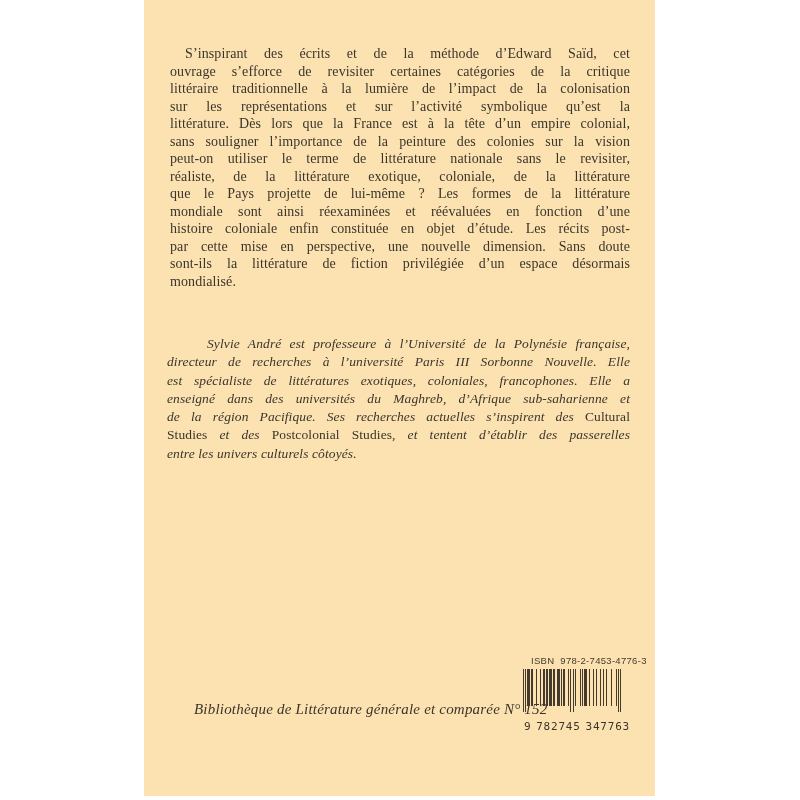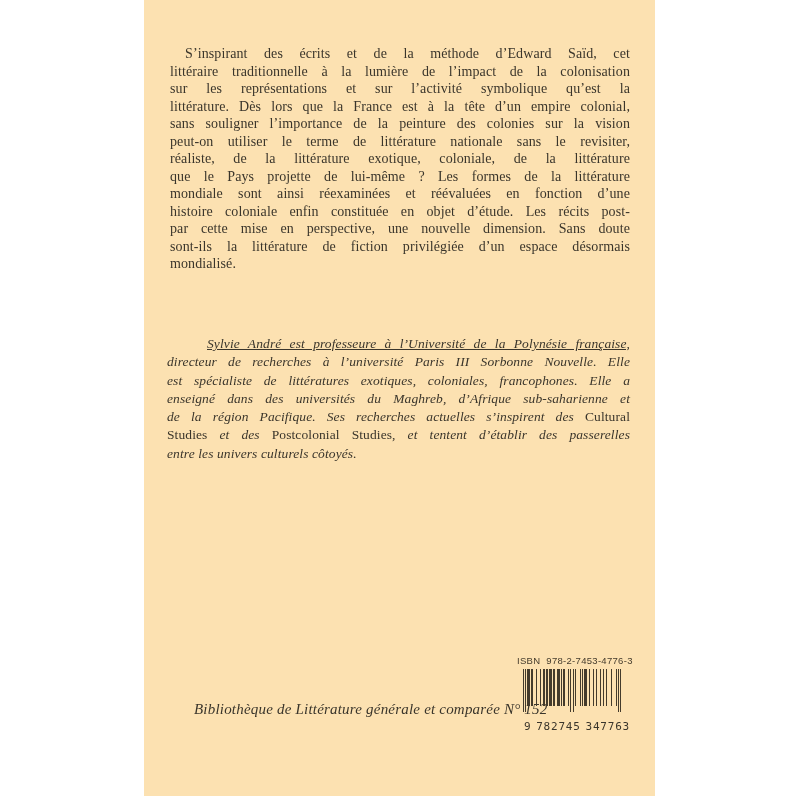--- a/index.html
+++ b/index.html
@@ -29,21 +29,21 @@
   }
   .synopsis .line:first-child { text-indent: 15px; }
   
   .bio {
     position: absolute;
     left: 23px; top: 335px; width: 463px;
     font-size: 13.5px; line-height: 18.3px;
     font-style: italic;
     letter-spacing: 0.1px;
   }
-  .bio .line:first-child { text-indent: 40px; text-decoration: underline; }
+  .bio .line:first-child { text-indent: 40px; }
   .bio .roman { font-style: normal; }
   
   .line {
     text-align: justify;
     text-align-last: justify;
     white-space: nowrap;
   }
   .line.last {
     text-align: left;
     text-align-last: left;
@@ -62,21 +62,21 @@
     position: absolute;
     left: 372px; top: 655px;
     width: 112px;
   }
   .isbn-label {
     font-family: "Liberation Sans", sans-serif;
     font-size: 9.5px;
     letter-spacing: 0.3px;
     word-spacing: 3px;
     color: var(--bar, #443b2c);
-    margin-left: 1px;
+    margin-left: 15px;
     white-space: nowrap;
   }
   .bars {
     position: relative;
     margin: 3px 0 0 7px;
     width: 98px; height: 43px;
     display: flex;
     align-items: flex-start;
   }
   .module { flex: none; width: 1.0316px; height: 37px; }
@@ -100,20 +100,21 @@
   }
 </style>
 </head>
 <body style="background: rgb(255, 255, 255);">
 
 <div class="page">
   <div class="cover">
 
     <div class="synopsis">
         <div class="line">S’inspirant des écrits et de la méthode d’Edward Saïd, cet</div>
+        <div class="line">ouvrage s’efforce de revisiter certaines catégories de la critique</div>
         <div class="line">littéraire traditionnelle à la lumière de l’impact de la colonisation</div>
         <div class="line">sur les représentations et sur l’activité symbolique qu’est la</div>
         <div class="line">littérature. Dès lors que la France est à la tête d’un empire colonial,</div>
         <div class="line">sans souligner l’importance de la peinture des colonies sur la vision</div>
         <div class="line">peut-on utiliser le terme de littérature nationale sans le revisiter,</div>
         <div class="line">réaliste, de la littérature exotique, coloniale, de la littérature</div>
         <div class="line">que le Pays projette de lui-même ? Les formes de la littérature</div>
         <div class="line">mondiale sont ainsi réexaminées et réévaluées en fonction d’une</div>
         <div class="line">histoire coloniale enfin constituée en objet d’étude. Les récits post-</div>
         <div class="line">par cette mise en perspective, une nouvelle dimension. Sans doute</div>

